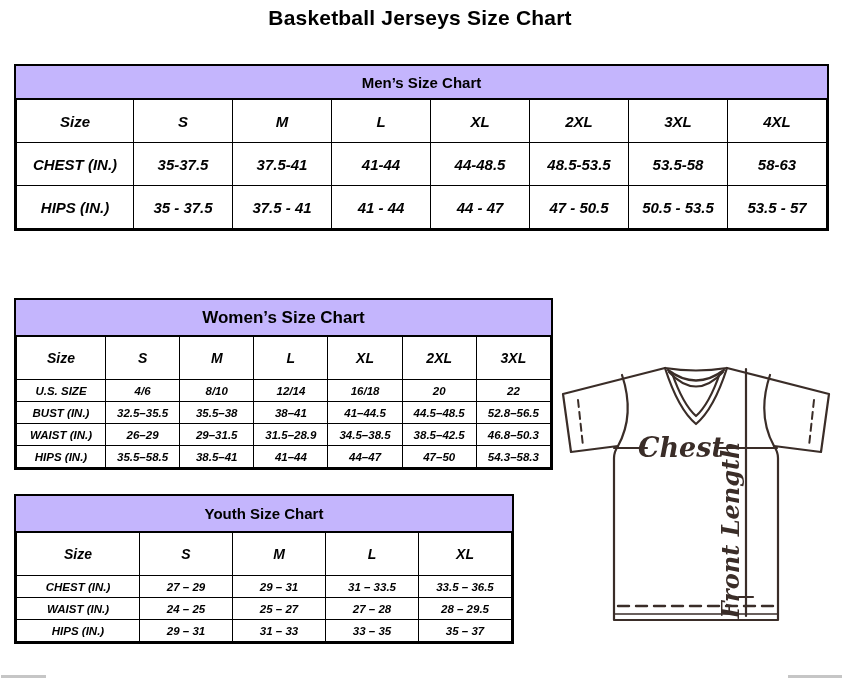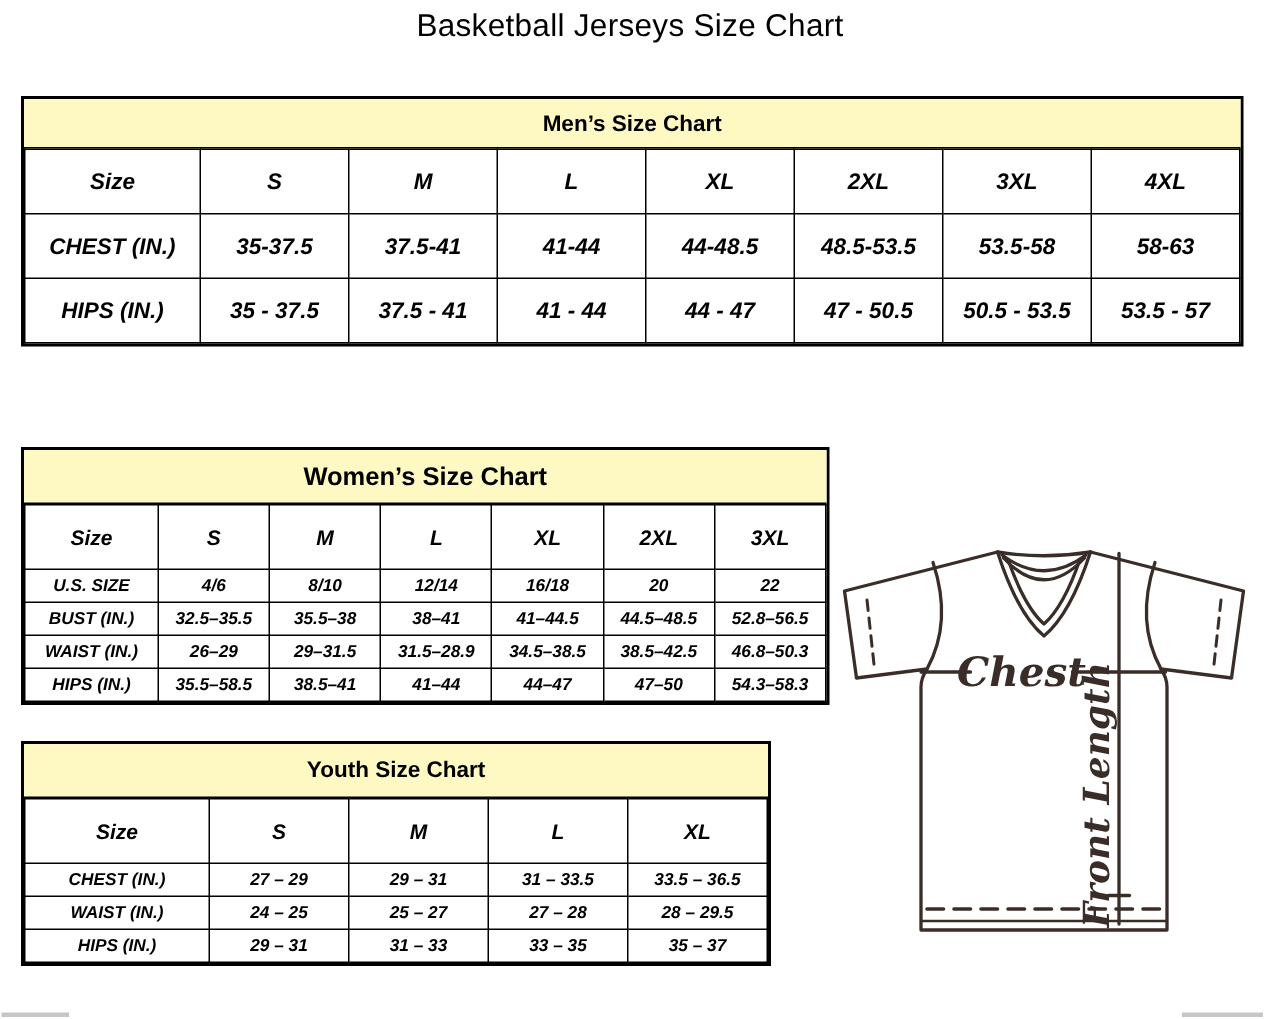--- a/index.html
+++ b/index.html
@@ -1,27 +1,27 @@
 <!DOCTYPE html>
 <html><head>
 <meta charset="utf-8">
 <style>
   * { box-sizing: border-box; margin: 0; padding: 0; }
   html,body { width: 843px; height: 679px; background: #ffffff; }
   body { font-family: "Liberation Sans", sans-serif; position: relative; overflow: hidden; color:#000; }
 
   .page-title {
     position: absolute; top: 6px; left: 0; width: 840px;
-    text-align: center; font-size: 21px; font-weight: normal;
+    text-align: center; font-size: 21px; font-weight: bold;
     letter-spacing: 0.2px;
   }
 
   .chart { position: absolute; border: 2px solid #000; background: #fff; }
   .tbl-caption {
-    background: #fef9c3; border-bottom: 1px solid #000;
+    background: #c4b5fd; border-bottom: 1px solid #000;
     display: flex; align-items: center; justify-content: center;
     font-weight: bold;
   }
   table { border-collapse: collapse; width: 100%; table-layout: fixed; font-style: italic; }
   th, td {
     border: 1px solid #000; text-align: center; vertical-align: middle;
     font-weight: bold; padding: 0; white-space: nowrap;
   }
 
   .mens   { left: 14px; top: 64px;  width: 815px; }

